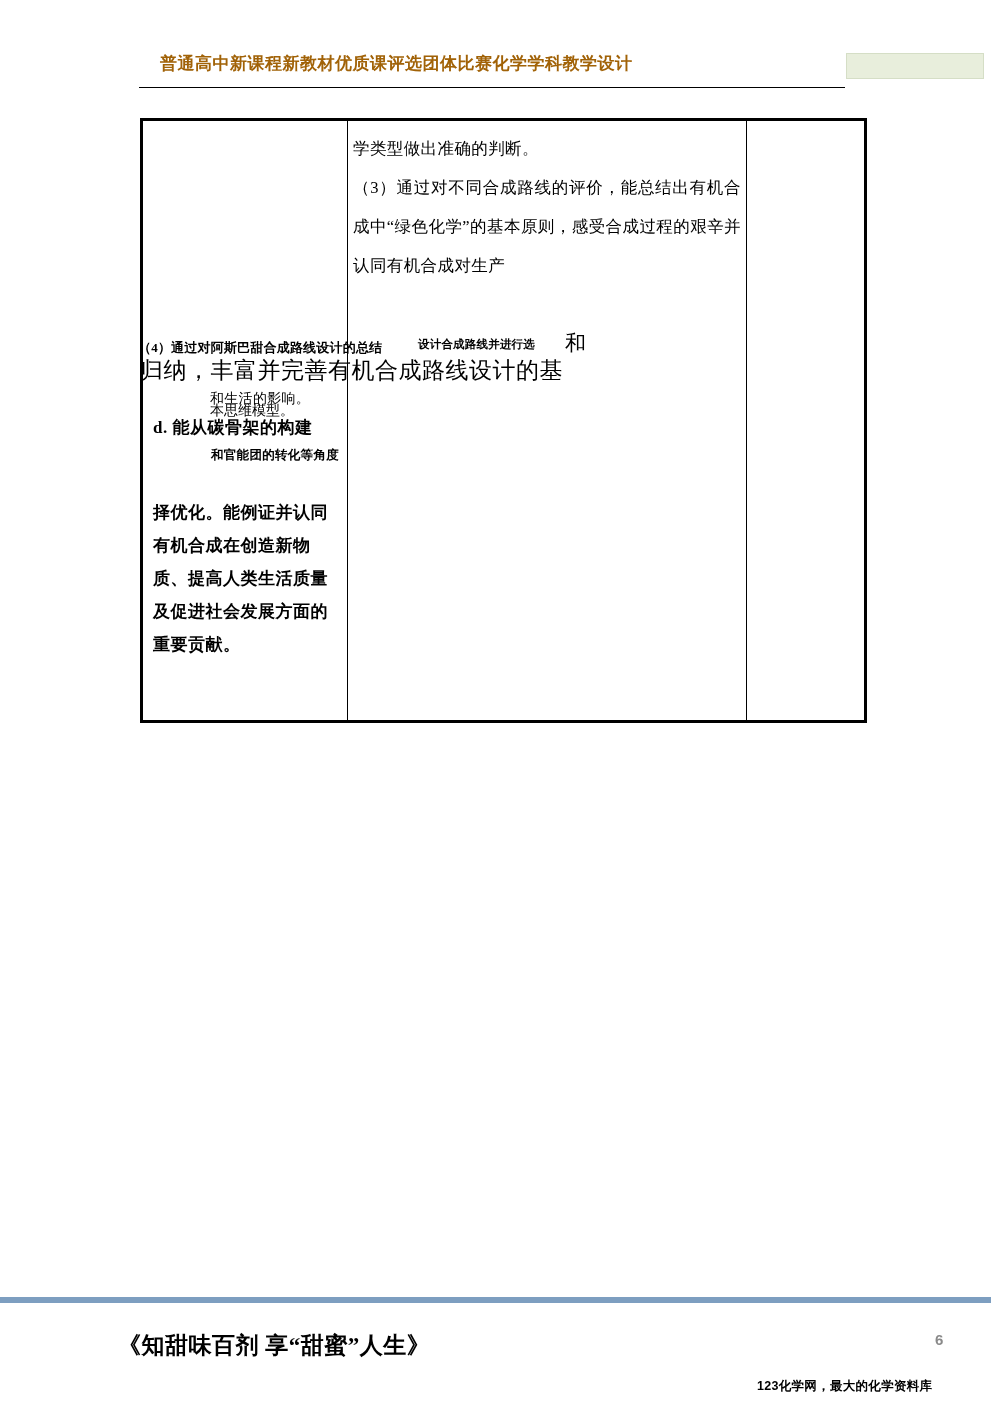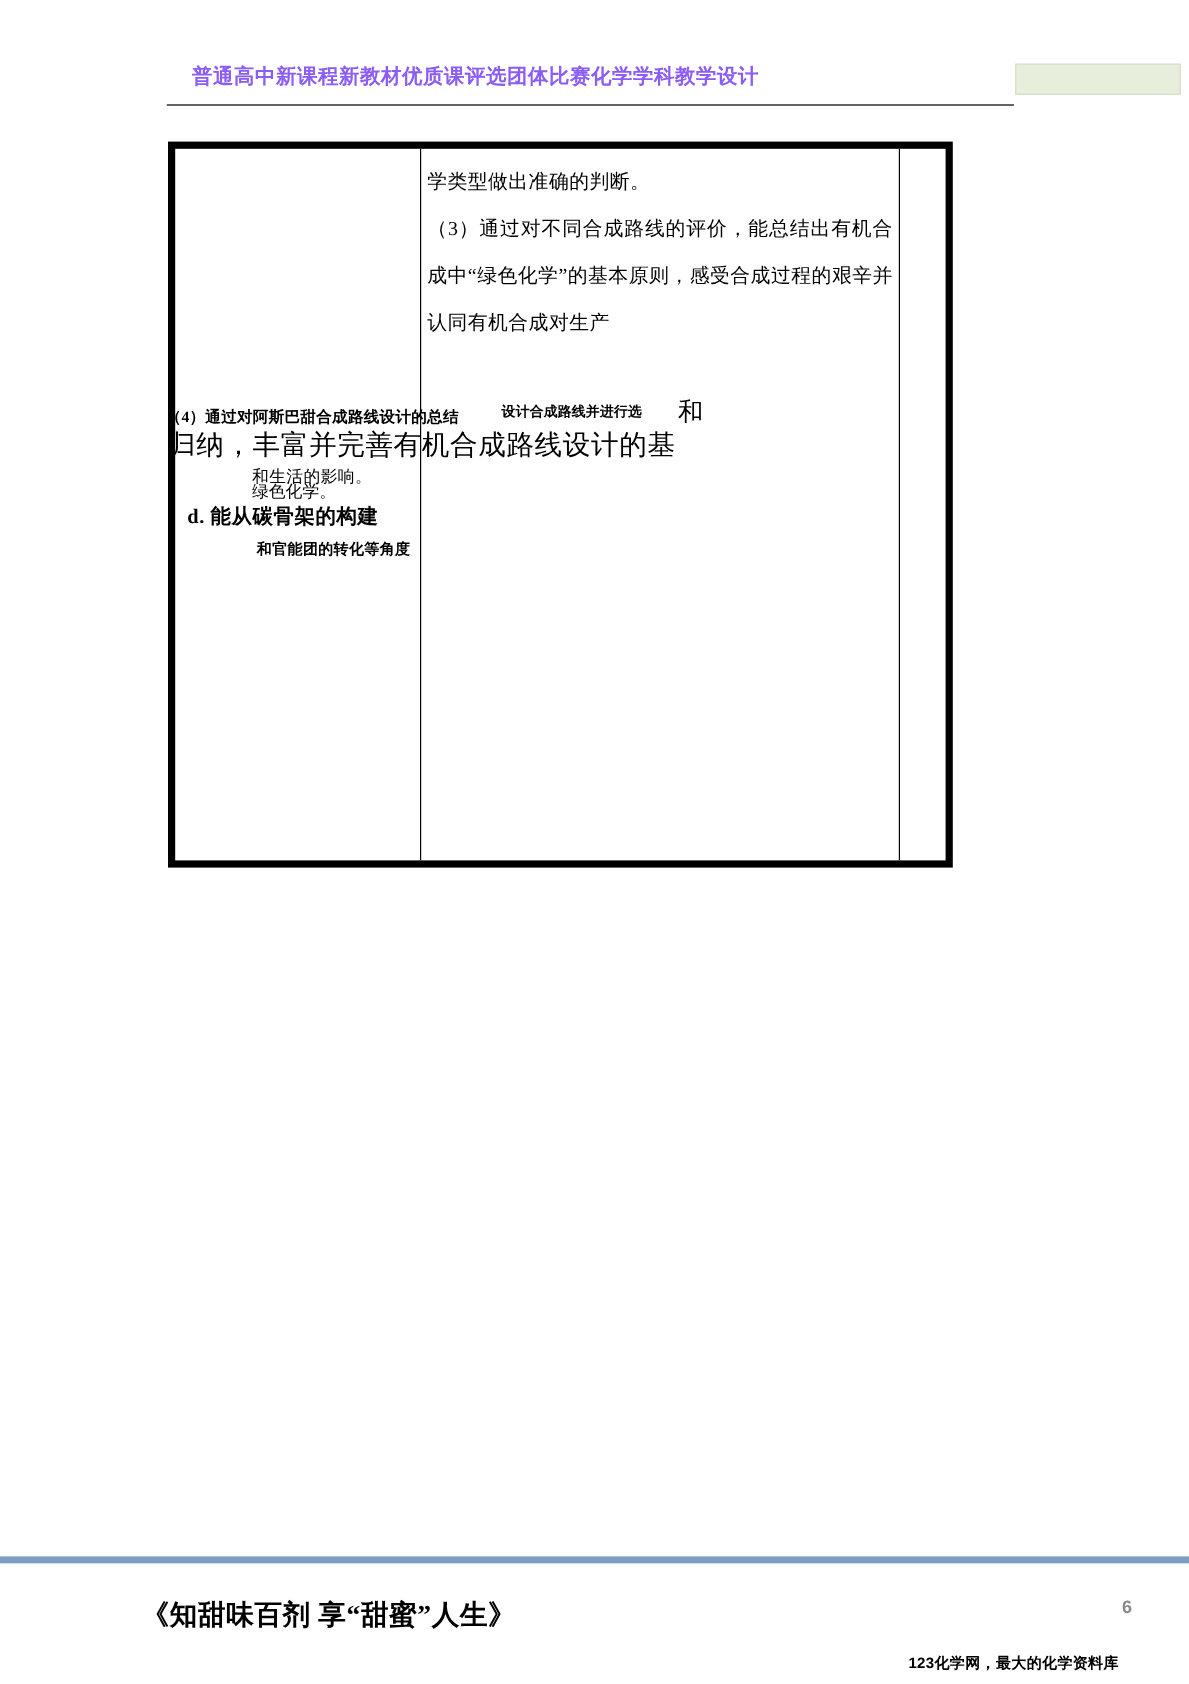--- a/index.html
+++ b/index.html
@@ -26,21 +26,21 @@
   }
   .header-title {
     position: absolute;
     left: 160px;
     top: 52px;
     font-family: "Liberation Serif", serif;
     font-weight: bold;
     font-size: 17px;
     letter-spacing: 0.5px;
     white-space: nowrap;
-    color: #8b5cf6;
+    color: #a16207;
   }
   .header-swatch {
     position: absolute;
     left: 846px;
     top: 53px;
     width: 136px;
     height: 24px;
     background: #e8eedc;
     border: 1px solid #d5dec6;
   }
@@ -51,23 +51,23 @@
     width: 706px;
     height: 1px;
     background: #000;
   }
 
   
   .doc-table {
     position: absolute;
     left: 140px;
     top: 118px;
-    width: 654px;
+    width: 727px;
     height: 605px;
-    border: 6px solid #000000;
+    border: 3px solid #000000;
     box-sizing: border-box;
   }
   .col-divider {
     position: absolute;
     top: 0;
     bottom: 0;
     width: 1px;
     background: #000;
   }
   .col-divider.c1 { left: 204px; }
@@ -253,28 +253,29 @@
   <div class="col-divider c2"></div>
 
   <div class="cell mid-cell">
     <p>学类型做出准确的判断。</p>
     <p class="indent">（3）通过对不同合成路线的评价，能总结出有机合成中“绿色化学”的基本原则，感受合成过程的艰辛并认同有机合成对生产</p>
   </div>
 
   <div class="cell left-cell">
     <span class="lead">d. 能从碳骨架的构建</span>
     <span class="small-inline">和官能团的转化等角度</span>
+    <span class="rest">择优化。能例证并认同有机合成在创造新物质、提高人类生活质量及促进社会发展方面的重要贡献。</span>
   </div>
 
 </div>
 
 <div class="overlay ov-a">和生活的影响。</div>
 <div class="overlay ov-b">（4）通过对阿斯巴甜合成路线设计的总结</div>
 <div class="overlay ov-c">设计合成路线并进行选</div>
 <div class="overlay ov-d">和</div>
 <div class="overlay ov-big">归纳，丰富并完善有机合成路线设计的基</div>
-<div class="overlay ov-e">绿色化学。</div>
+<div class="overlay ov-e">本思维模型。</div>
 
 <div class="footer-rule"></div>
 <div class="footer-rule-inner"></div>
 <div class="footer-title">《知甜味百剂  享“甜蜜”人生》</div>
 <div class="footer-page">6</div>
 <div class="watermark">123化学网，最大的化学资料库</div>
 
 </body></html>

